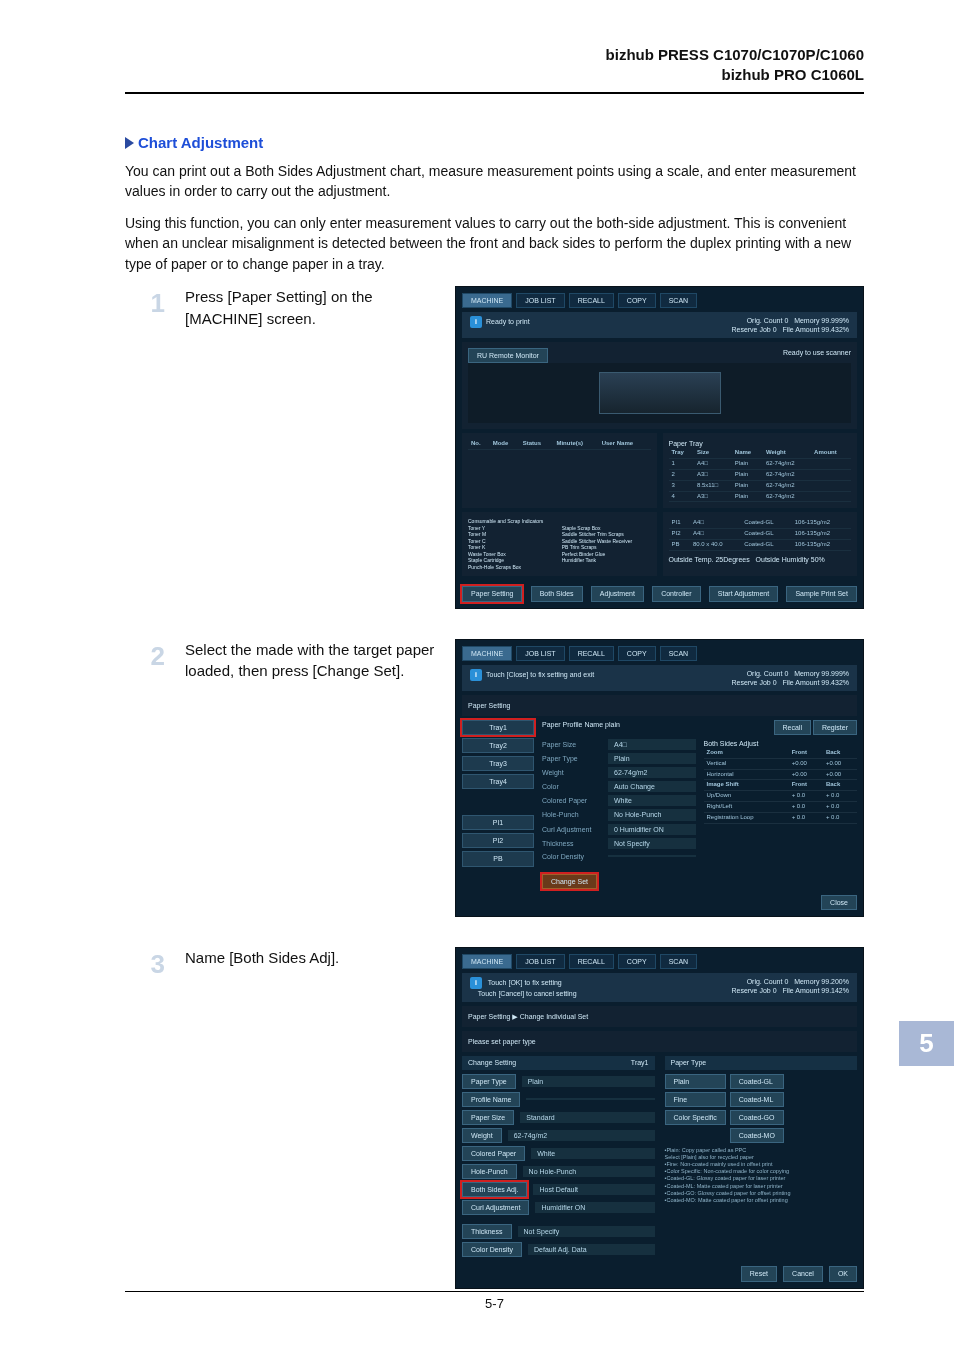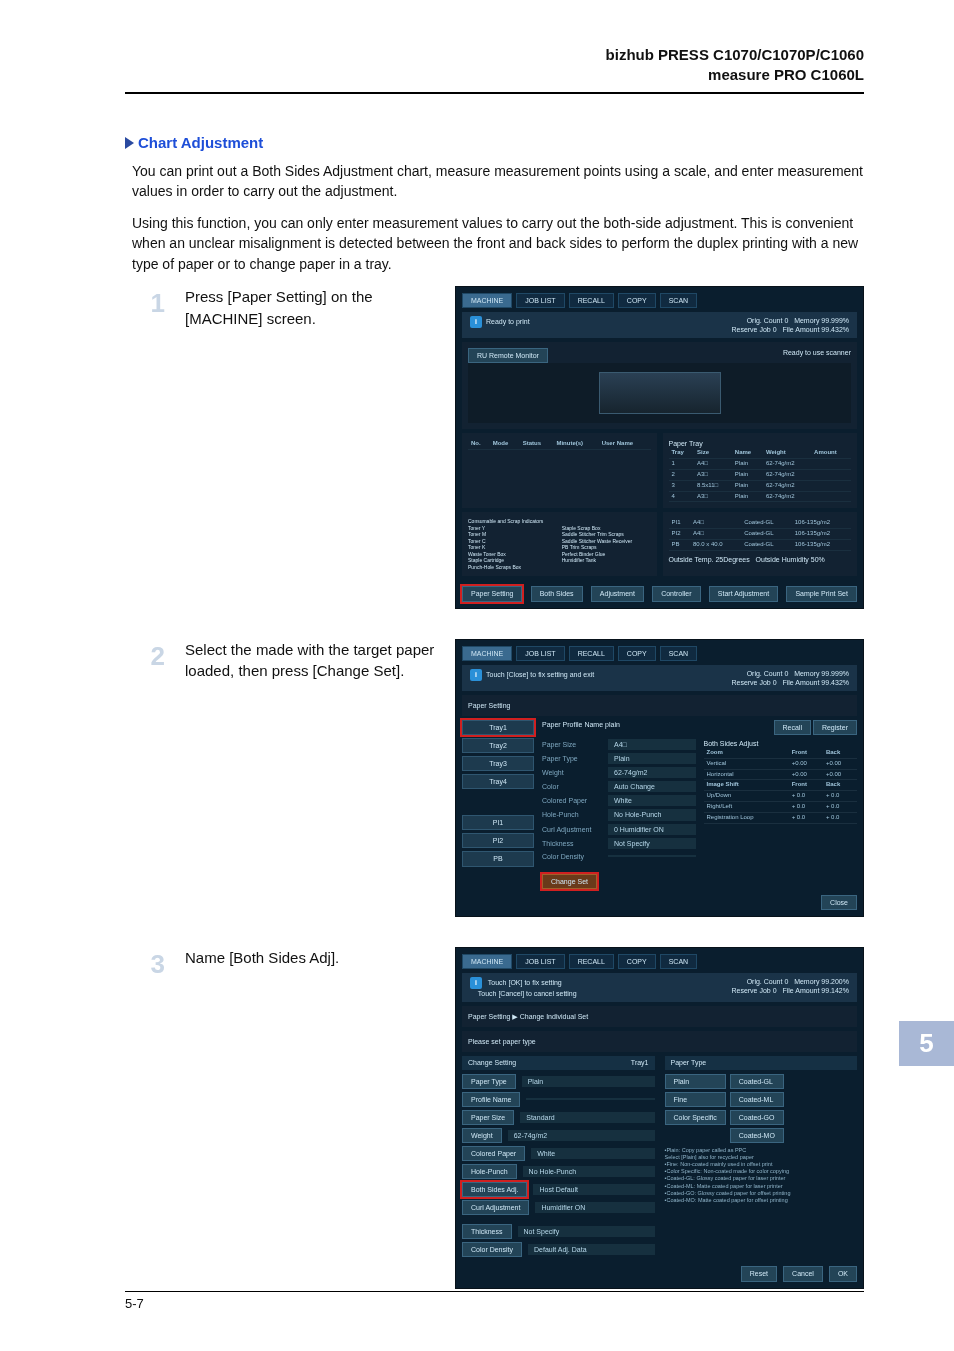--- a/index.html
+++ b/index.html
@@ -40,21 +40,21 @@
     width: 0; height: 0;
     border-top: 6px solid transparent;
     border-bottom: 6px solid transparent;
     border-left: 9px solid #2a4aa0;
     margin-right: 4px;
     vertical-align: -1px;
   }
   .body-text {
     font-size: 14px;
     line-height: 1.45;
-    margin: 0 0 12px 7px;
+    margin: 0 0 12px 0;
   }
   .step-row {
     display: flex;
     align-items: flex-start;
     margin-bottom: 30px;
     gap: 20px;
   }
   .step-num {
     width: 40px;
     flex: 0 0 40px;
@@ -114,40 +114,40 @@
   .ss-val { background:#16303f; padding:1px 6px; flex:1; color:#b7d8ea; }
 
   
   .page-footer-bar {
     position:absolute;
     bottom:40px;
     left:0; right:0;
     padding: 0 90px 0 125px;
   }
   .page-footer-rule { border:none; border-top:1px solid #000; margin:0 0 4px 0;}
-  .page-footer-row { display:flex; justify-content:flex-start; font-size:13px; }
+  .page-footer-row { display:flex; justify-content:center; font-size:13px; }
   .chapter-tab {
     position:absolute;
     right:0;
     bottom:285px;
     width:55px; height:45px;
     background:#a9b8d6;
     color:#fff;
     display:flex; align-items:center; justify-content:center;
     font-size:26px; font-weight:bold;
   }
 </style>
 </head>
 <body>
 
 <div class="page">
 
   <div class="hdr">
     <div>bizhub PRESS C1070/C1070P/C1060</div>
-    <div>measure PRO C1060L</div>
+    <div>bizhub PRO C1060L</div>
   </div>
   <hr class="hdr-rule">
 
   <p class="sect-title">
     <span class="tri"></span><span>Chart Adjustment</span>
   </p>
 
   <p class="body-text">You can print out a Both Sides Adjustment chart, measure measurement points using a scale, and enter measurement values in order to carry out the adjustment.</p>
   <p class="body-text">Using this function, you can only enter measurement values to carry out the both-side adjustment. This is convenient when an unclear misalignment is detected between the front and back sides to perform the duplex printing with a new type of paper or to change paper in a tray.</p>
 

